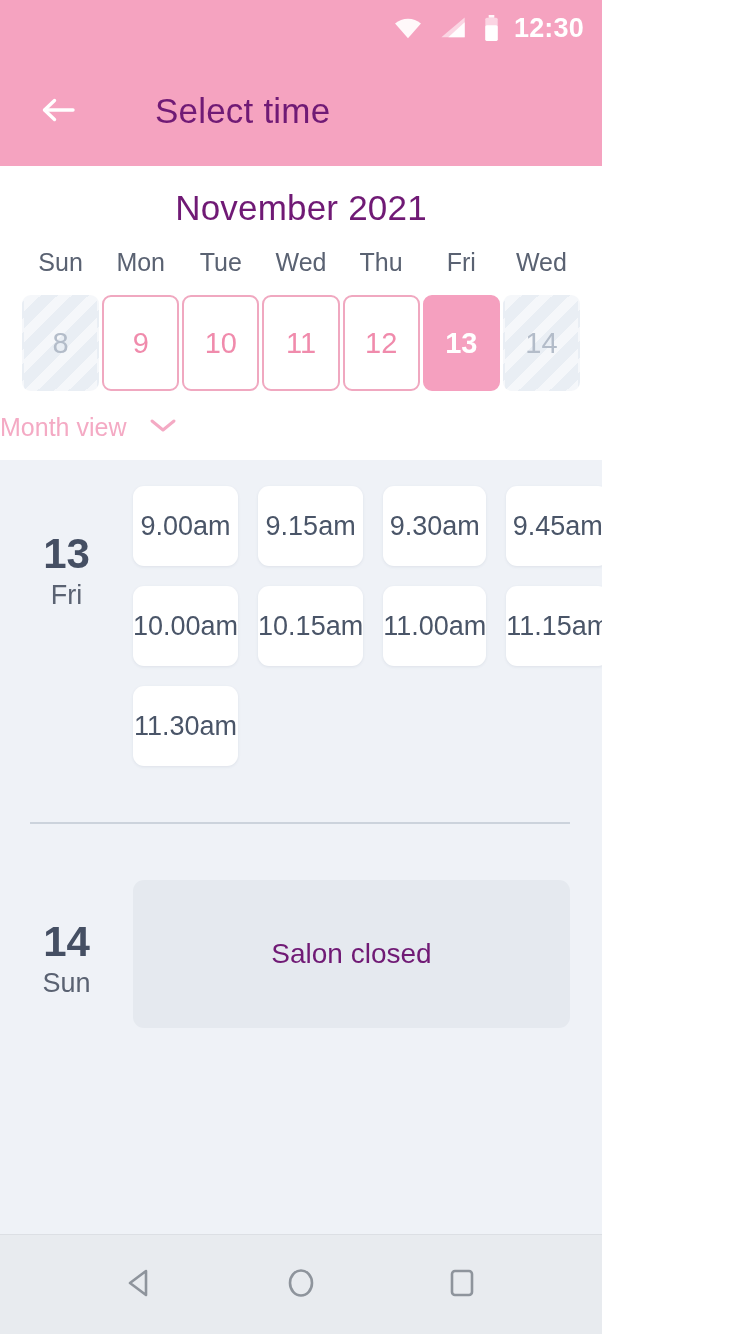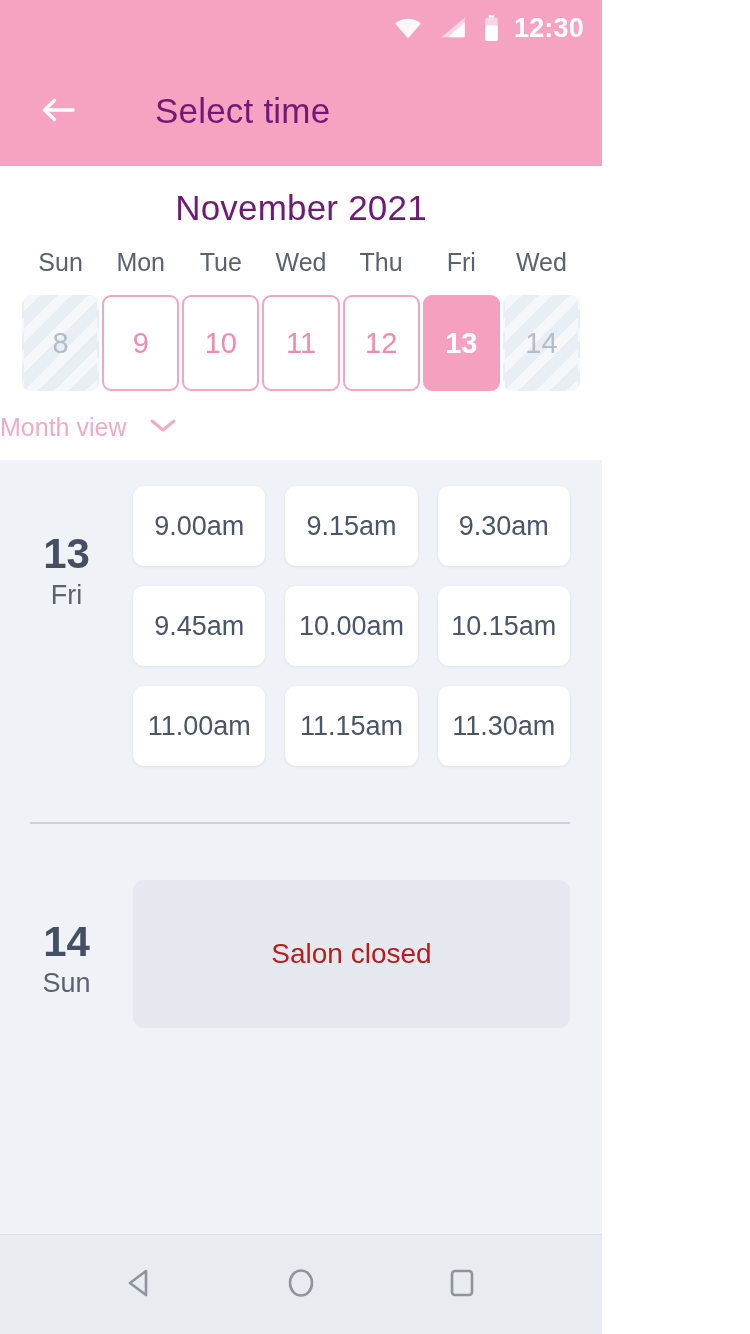--- a/index.html
+++ b/index.html
@@ -175,21 +175,21 @@
     line-height: 1.05;
   }
   .day-name {
     font-size: 27px;
     color: #5a6272;
     margin-top: 4px;
   }
   .slots {
     flex: 1 1 auto;
     display: grid;
-    grid-template-columns: repeat(3, 1fr);
+    grid-template-columns: repeat(4, 1fr);
     gap: 20px 20px;
   }
   .slot {
     height: 80px;
     background: #ffffff;
     border-radius: 11px;
     display: flex;
     align-items: center;
     justify-content: center;
     font-size: 27px;
@@ -208,21 +208,21 @@
 
   .closed-box {
     flex: 1 1 auto;
     height: 148px;
     background: #e5e9ef;
     border-radius: 11px;
     display: flex;
     align-items: center;
     justify-content: center;
     font-size: 28px;
-    color: #b91c1c;
+    color: #701a75;
   }
 
   
   .nav-bar {
     height: 100px;
     background: #e8ebef;
     border-top: 1px solid #dcdfe4;
     display: flex;
     align-items: center;
     justify-content: space-around;

